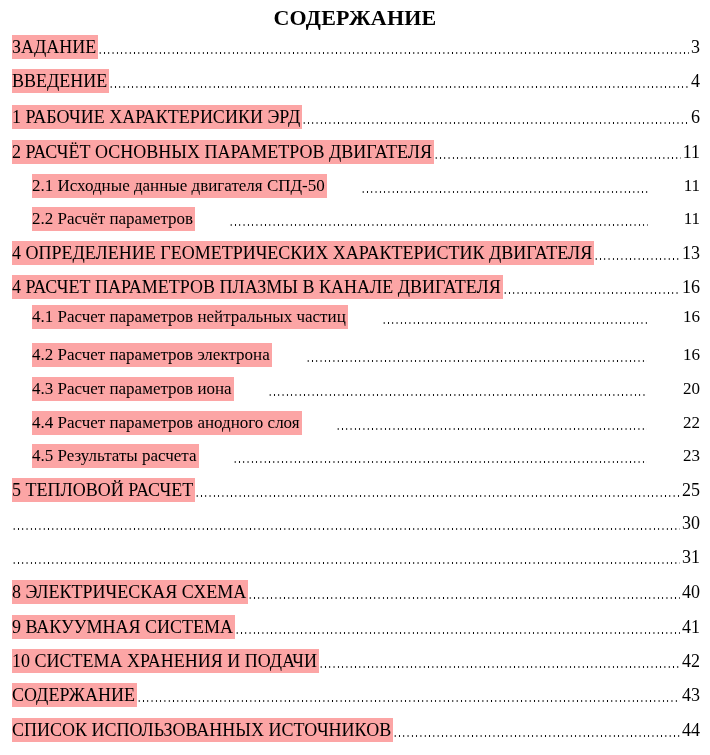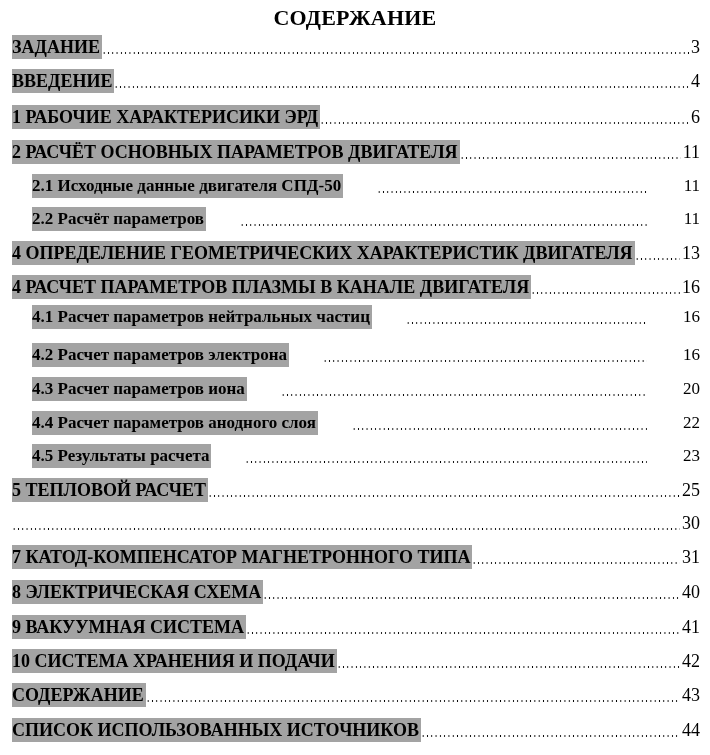--- a/index.html
+++ b/index.html
@@ -44,22 +44,21 @@
       white-space: nowrap;
     }
     .row.lvl2 {
       left: 32px;
       font-size: 17px;
       gap: 34px;
     }
     .row .label {
       flex: 0 0 auto;
       padding-right: 2px;
-      background: #a3a3a3;
-      font-weight: bold;
+      background: #fca5a5;
     }
     .row .leader {
       flex: 1 1 auto;
       overflow: hidden;
       height: 24px;
       position: relative;
     }
     .row .leader::after {
       content: "";
       position: absolute;
@@ -151,21 +150,20 @@
   <div class="row lvl1" style="top:443px">
     <span class="label">5 ТЕПЛОВОЙ РАСЧЕТ</span>
     <span class="leader"></span>
     <span class="page">25</span>
   </div>
   <div class="row lvl1" style="top:476px">
     <span class="leader"></span>
     <span class="page">30</span>
   </div>
   <div class="row lvl1" style="top:510px">
-    <span class="label">7 КАТОД-КОМПЕНСАТОР МАГНЕТРОННОГО ТИПА</span>
     <span class="leader"></span>
     <span class="page">31</span>
   </div>
   <div class="row lvl1" style="top:545px">
     <span class="label">8 ЭЛЕКТРИЧЕСКАЯ СХЕМА</span>
     <span class="leader"></span>
     <span class="page">40</span>
   </div>
   <div class="row lvl1" style="top:580px">
     <span class="label">9 ВАКУУМНАЯ СИСТЕМА</span>

